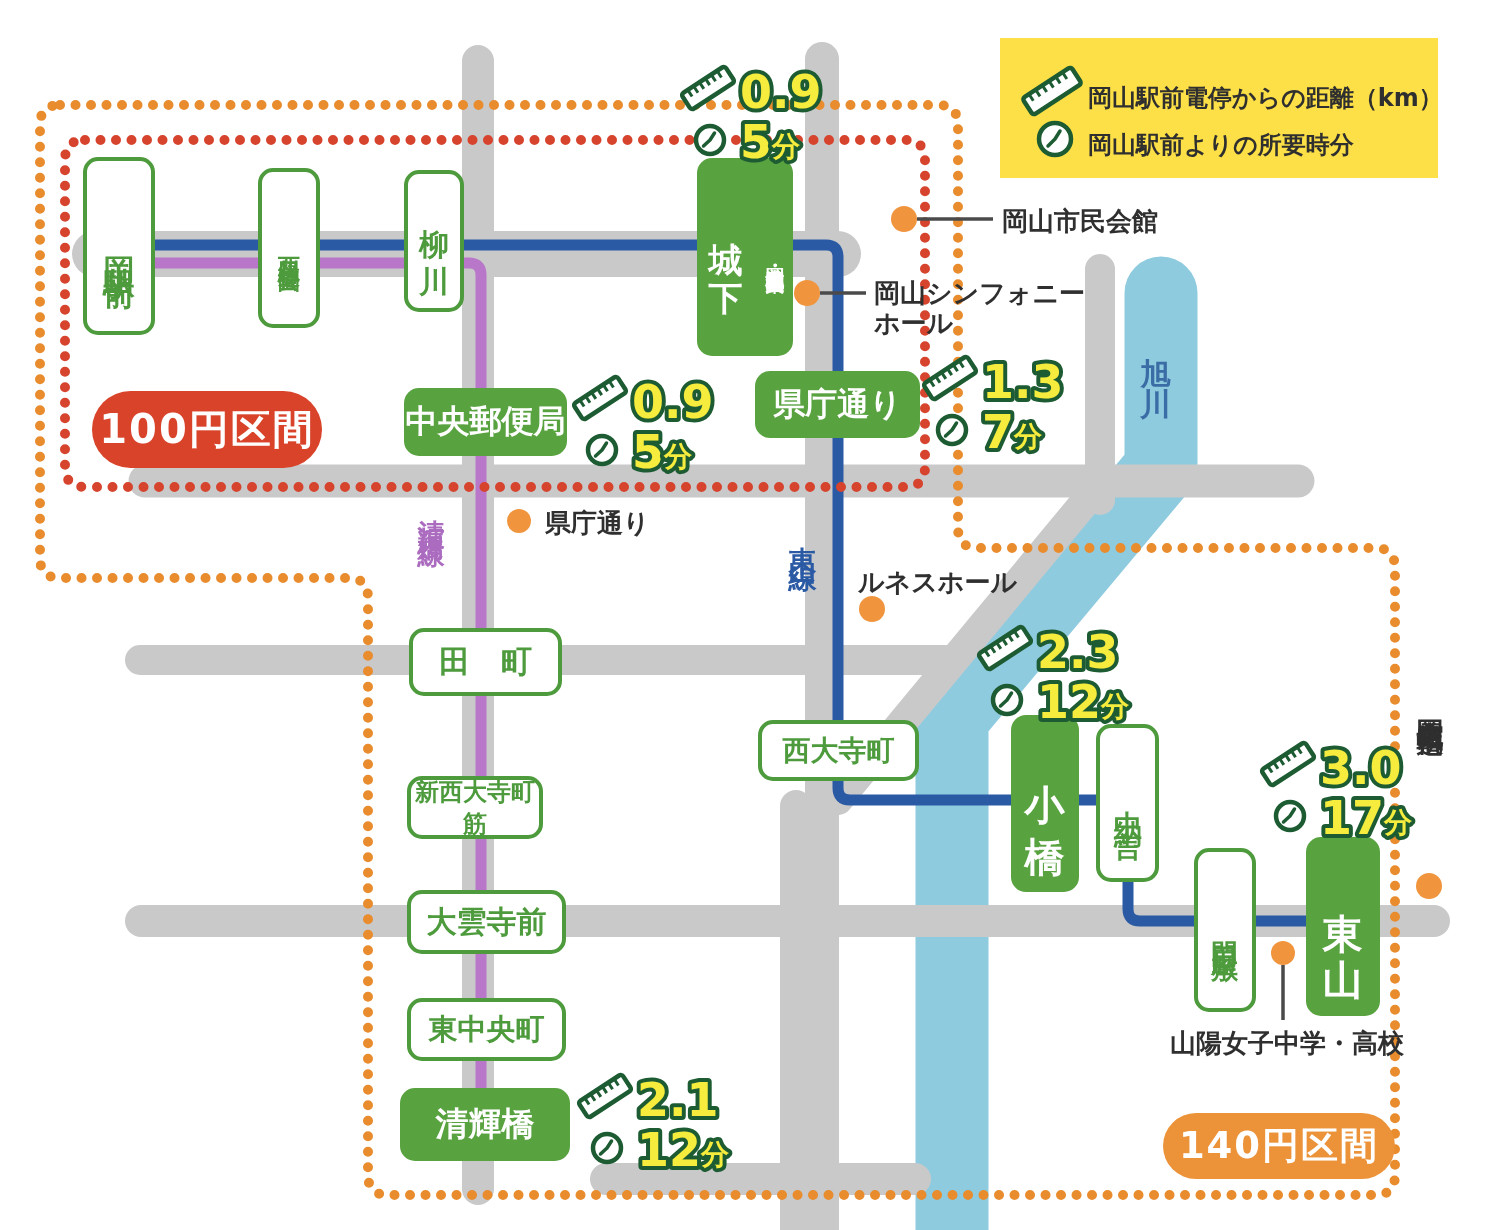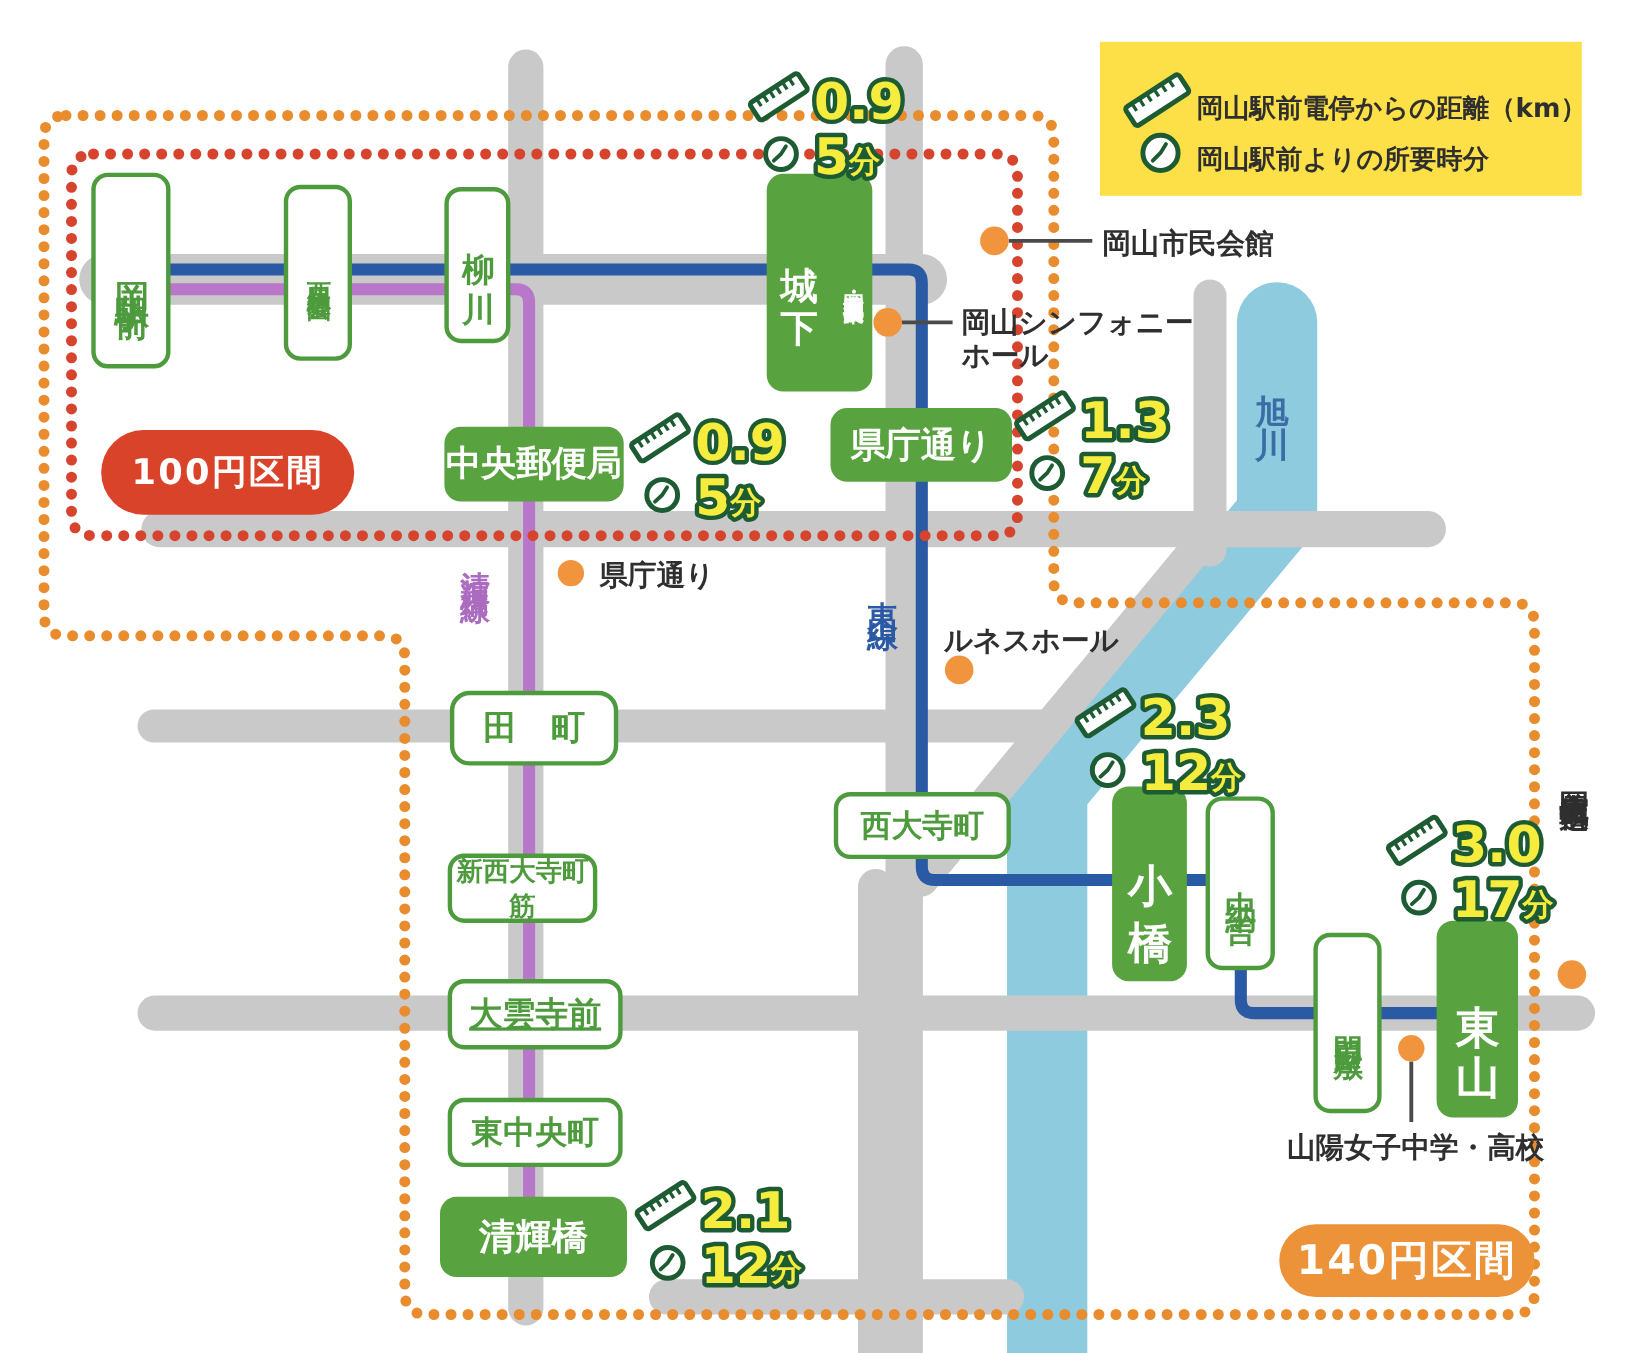--- a/index.html
+++ b/index.html
@@ -18,39 +18,39 @@
   .st0 .vtext{letter-spacing:7px;}
   .st1{left:258px;top:168px;width:62px;height:160px;font-size:22px;}
   .st1 .vtext{letter-spacing:3px;}
   .st2{left:404px;top:170px;width:60px;height:142px;font-size:30px;}
   .st2 .vtext{letter-spacing:36px;}
   .st3{left:697px;top:158px;width:96px;height:198px;}
   .st3 .main{position:absolute;left:12px;top:50%;transform:translateY(-50%);font-size:34px;letter-spacing:42px;}
   .st3 .sub{position:absolute;right:8px;top:50%;transform:translateY(-50%);font-size:19px;letter-spacing:1px;}
   .st4{left:404px;top:388px;width:163px;height:68px;font-size:32px;}
   .st5{left:755px;top:371px;width:165px;height:67px;font-size:32px;}
-  .st6{left:409px;top:628px;width:153px;height:68px;font-size:31px;border-radius:18px;}
+  .st6{left:409px;top:628px;width:153px;height:68px;font-size:31px;}
   .st7{left:407px;top:776px;width:136px;height:63px;font-size:24px;}
-  .st8{left:407px;top:890px;width:159px;height:64px;font-size:30px;text-decoration:underline;}
+  .st8{left:407px;top:890px;width:159px;height:64px;font-size:30px;}
   .st9{left:407px;top:998px;width:159px;height:63px;font-size:29px;}
   .st10{left:400px;top:1088px;width:170px;height:73px;font-size:33px;}
   .st11{left:758px;top:720px;width:161px;height:61px;font-size:28px;}
   .st12{left:1011px;top:715px;width:68px;height:177px;font-size:40px;}
   .st12 .vtext{letter-spacing:52px;}
   .st13{left:1096px;top:724px;width:63px;height:158px;font-size:28px;}
   .st13 .vtext{letter-spacing:10px;}
   .st14{left:1194px;top:848px;width:62px;height:164px;font-size:27px;}
   .st14 .vtext{letter-spacing:5px;}
   .st15{left:1306px;top:837px;width:74px;height:179px;font-size:40px;}
   .st15 .vtext{letter-spacing:46px;}
 
   
   .zone-pill{position:absolute;display:flex;align-items:center;justify-content:center;
              color:#fff;font-weight:bold;letter-spacing:2px;}
-  .zone100{left:92px;top:391px;width:230px;height:77px;background:#d8432a;border-radius:39px;font-size:32px;}
+  .zone100{left:92px;top:391px;width:230px;height:77px;background:#d8432a;border-radius:39px;font-size:40px;}
   .zone140{left:1163px;top:1113px;width:232px;height:66px;background:#ec9238;border-radius:33px;font-size:37px;}
 
   
   .legend{position:absolute;left:1000px;top:38px;width:438px;height:140px;background:#fde047;}
   .legend .ltext{position:absolute;left:88px;color:#2f2f2f;font-size:24px;font-weight:bold;white-space:nowrap;}
   .legend .lt1{top:44px;} .legend .lt2{top:91px;}
   .legend svg{position:absolute;left:0;top:0;}
 
   
   .metric{position:absolute;overflow:visible;}

